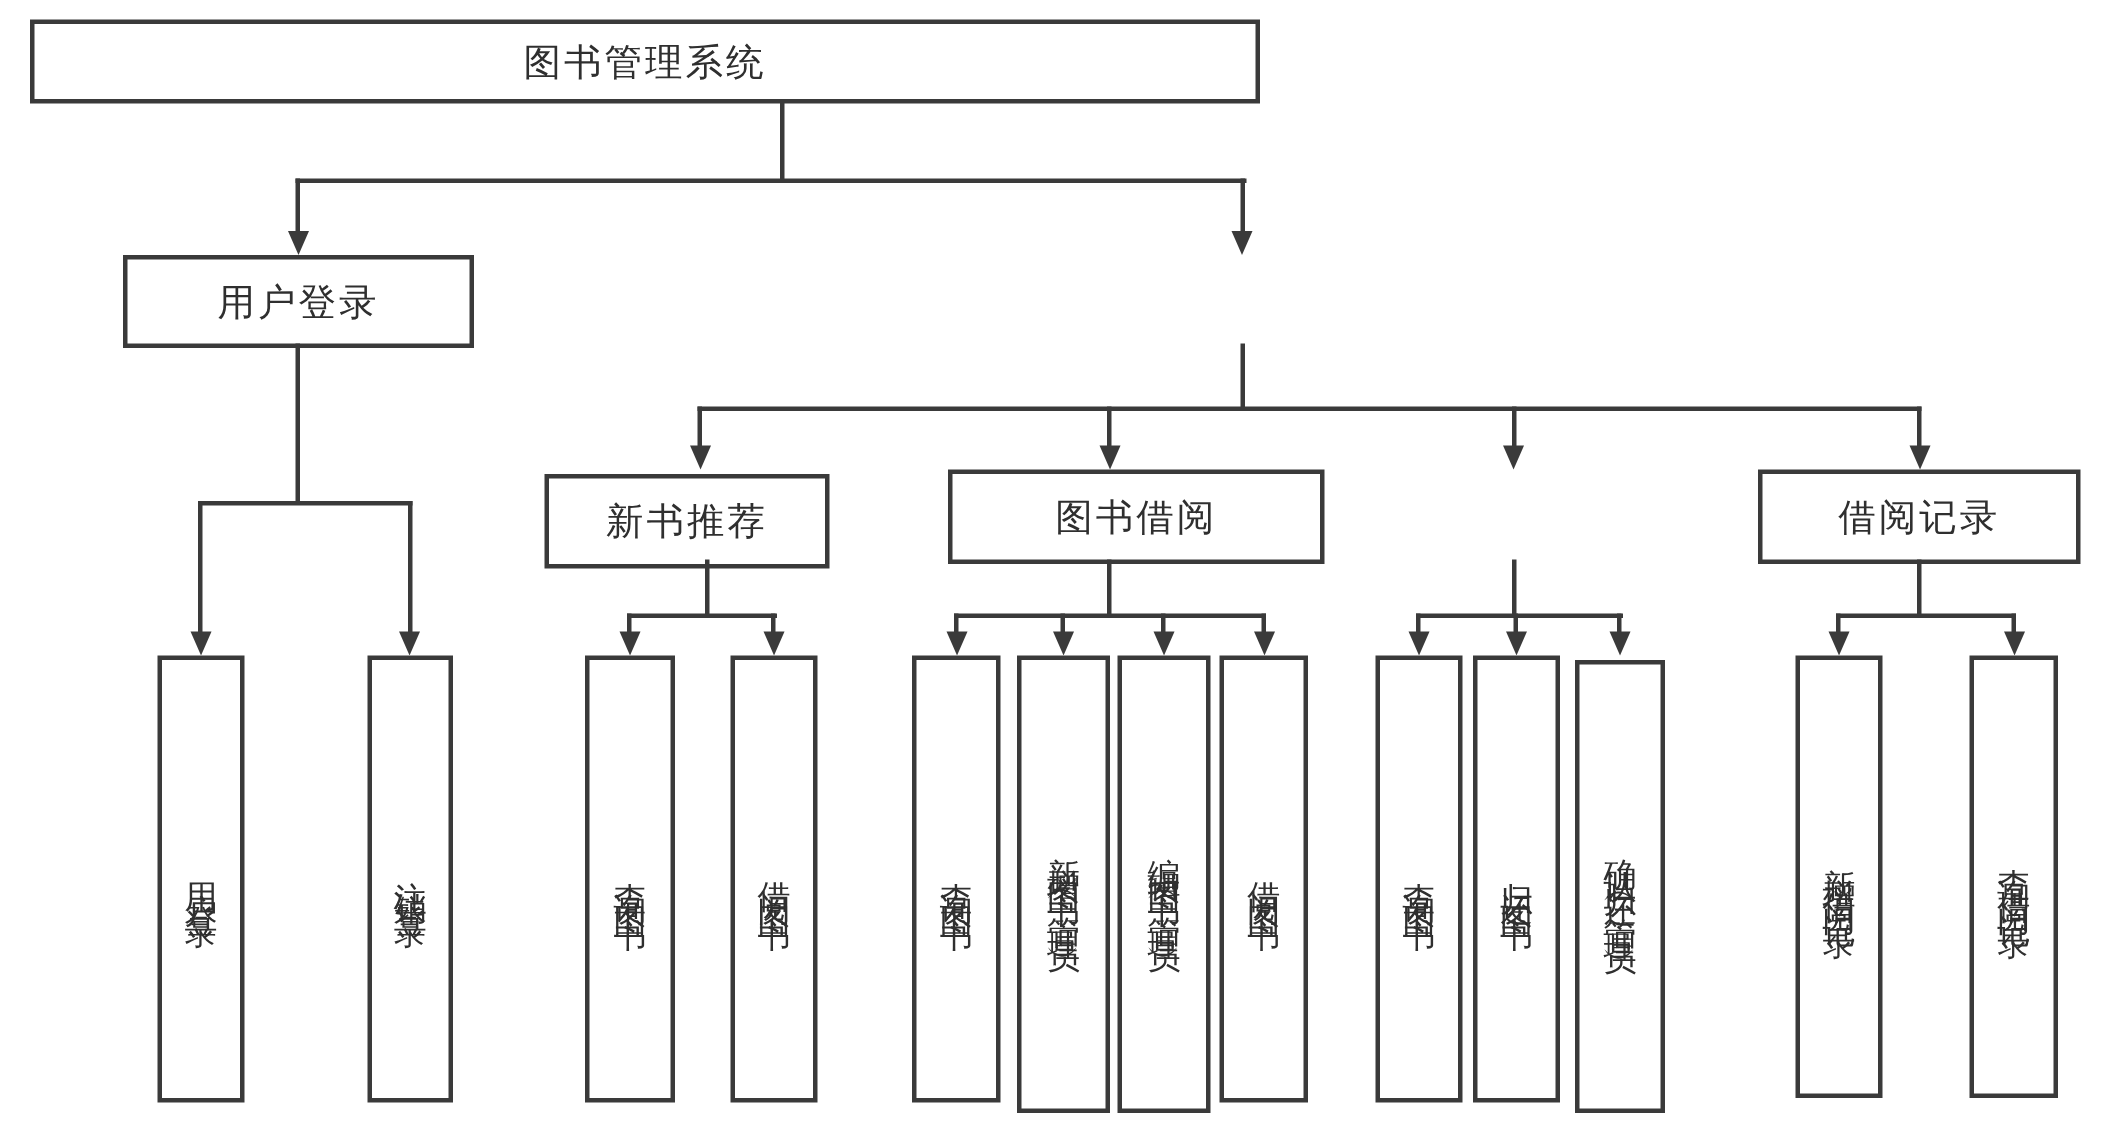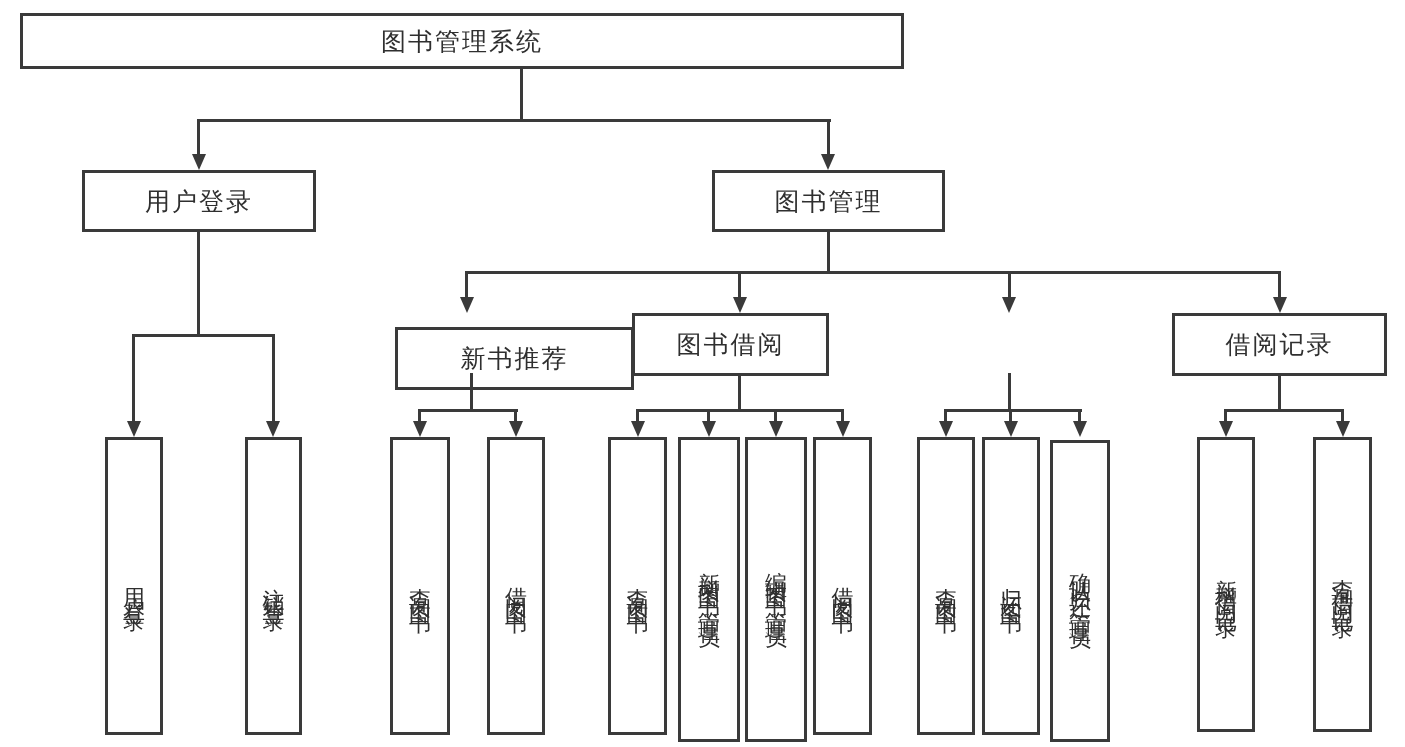--- a/index.html
+++ b/index.html
@@ -51,60 +51,57 @@
     white-space:nowrap;
     z-index:10;
     text-shadow:0 0 2px #ffffff;
   }
 </style>
 </head>
 <body>
 
 <div id="canvas">
 
-  <div class="node h-node" style="left:20px;top:13px;width:884px;height:56px;">
+  <div class="node h-node" style="left:20px;top:13px;width:820px;height:56px;">
     <span class="lbl">图书管理系统</span>
   </div>
 
   <div class="vline" style="left:520px;top:66px;height:56px;"></div>
   <div class="hline" style="left:197px;top:119px;width:634px;"></div>
   <div class="vline" style="left:197px;top:119px;height:37px;"></div>
   <div class="arrow" style="left:192px;top:154px;"></div>
   <div class="vline" style="left:827px;top:119px;height:37px;"></div>
   <div class="arrow" style="left:821px;top:154px;"></div>
 
   <div class="node h-node" style="left:82px;top:170px;width:234px;height:62px;">
     <span class="lbl">用户登录</span>
-  </div>
-  <div class="node h-node" style="left:712px;top:170px;width:233px;height:62px;">
-    <span class="lbl">图书管理</span>
   </div>
 
   <div class="vline" style="left:197px;top:229px;height:107px;"></div>
   <div class="hline" style="left:132px;top:334px;width:143px;"></div>
   <div class="vline" style="left:132px;top:334px;height:89px;"></div>
   <div class="arrow" style="left:127px;top:421px;"></div>
   <div class="vline" style="left:272px;top:334px;height:89px;"></div>
   <div class="arrow" style="left:266px;top:421px;"></div>
 
   <div class="vline" style="left:827px;top:229px;height:45px;"></div>
   <div class="hline" style="left:465px;top:271px;width:816px;"></div>
   <div class="vline" style="left:465px;top:271px;height:28px;"></div>
   <div class="arrow" style="left:460px;top:297px;"></div>
   <div class="vline" style="left:738px;top:271px;height:28px;"></div>
   <div class="arrow" style="left:733px;top:297px;"></div>
   <div class="vline" style="left:1008px;top:271px;height:28px;"></div>
   <div class="arrow" style="left:1002px;top:297px;"></div>
   <div class="vline" style="left:1278px;top:271px;height:28px;"></div>
   <div class="arrow" style="left:1273px;top:297px;"></div>
 
-  <div class="node h-node" style="left:363px;top:327px;width:239px;height:63px;margin-left:32px;">
+  <div class="node h-node" style="left:363px;top:316px;width:190px;height:63px;">
     <span class="lbl">新书推荐</span>
   </div>
-  <div class="node h-node" style="left:632px;top:313px;width:197px;height:63px;">
+  <div class="node h-node" style="left:632px;top:313px;width:251px;height:63px;">
     <span class="lbl">图书借阅</span>
   </div>
   <div class="node h-node" style="left:1172px;top:313px;width:215px;height:63px;">
     <span class="lbl">借阅记录</span>
   </div>
 
   <div class="vline" style="left:470px;top:373px;height:38px;"></div>
   <div class="hline" style="left:418px;top:409px;width:100px;"></div>
   <div class="vline" style="left:418px;top:409px;height:14px;"></div>
   <div class="arrow" style="left:413px;top:421px;"></div>

